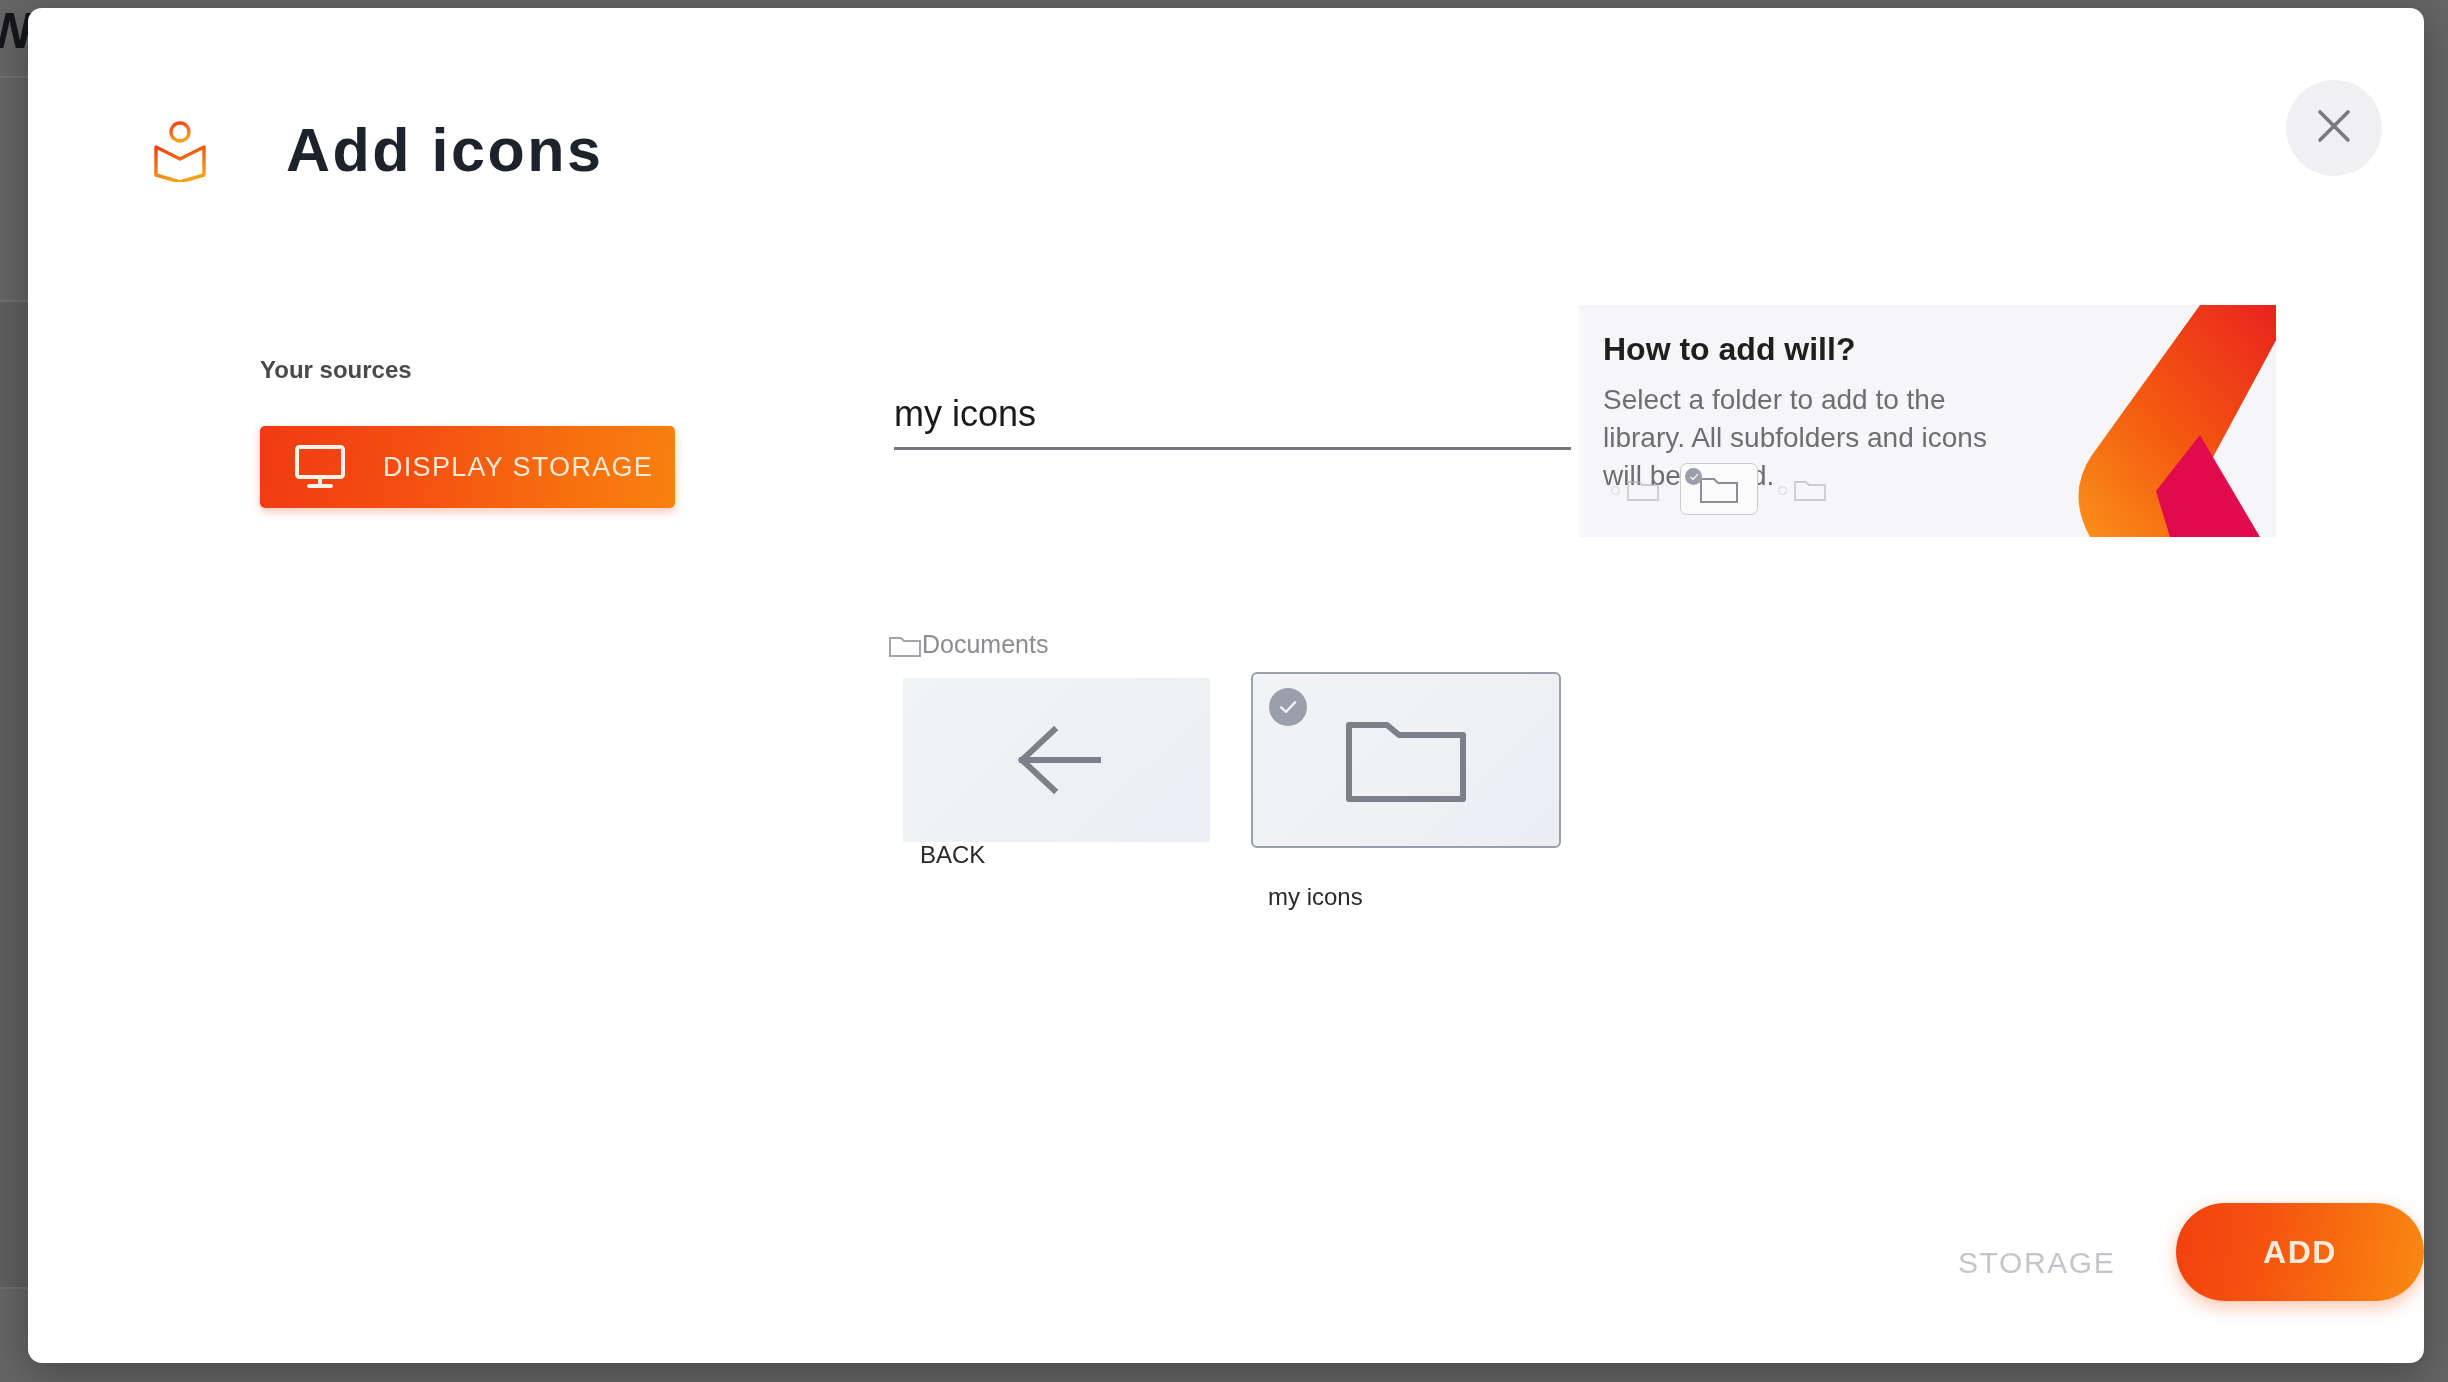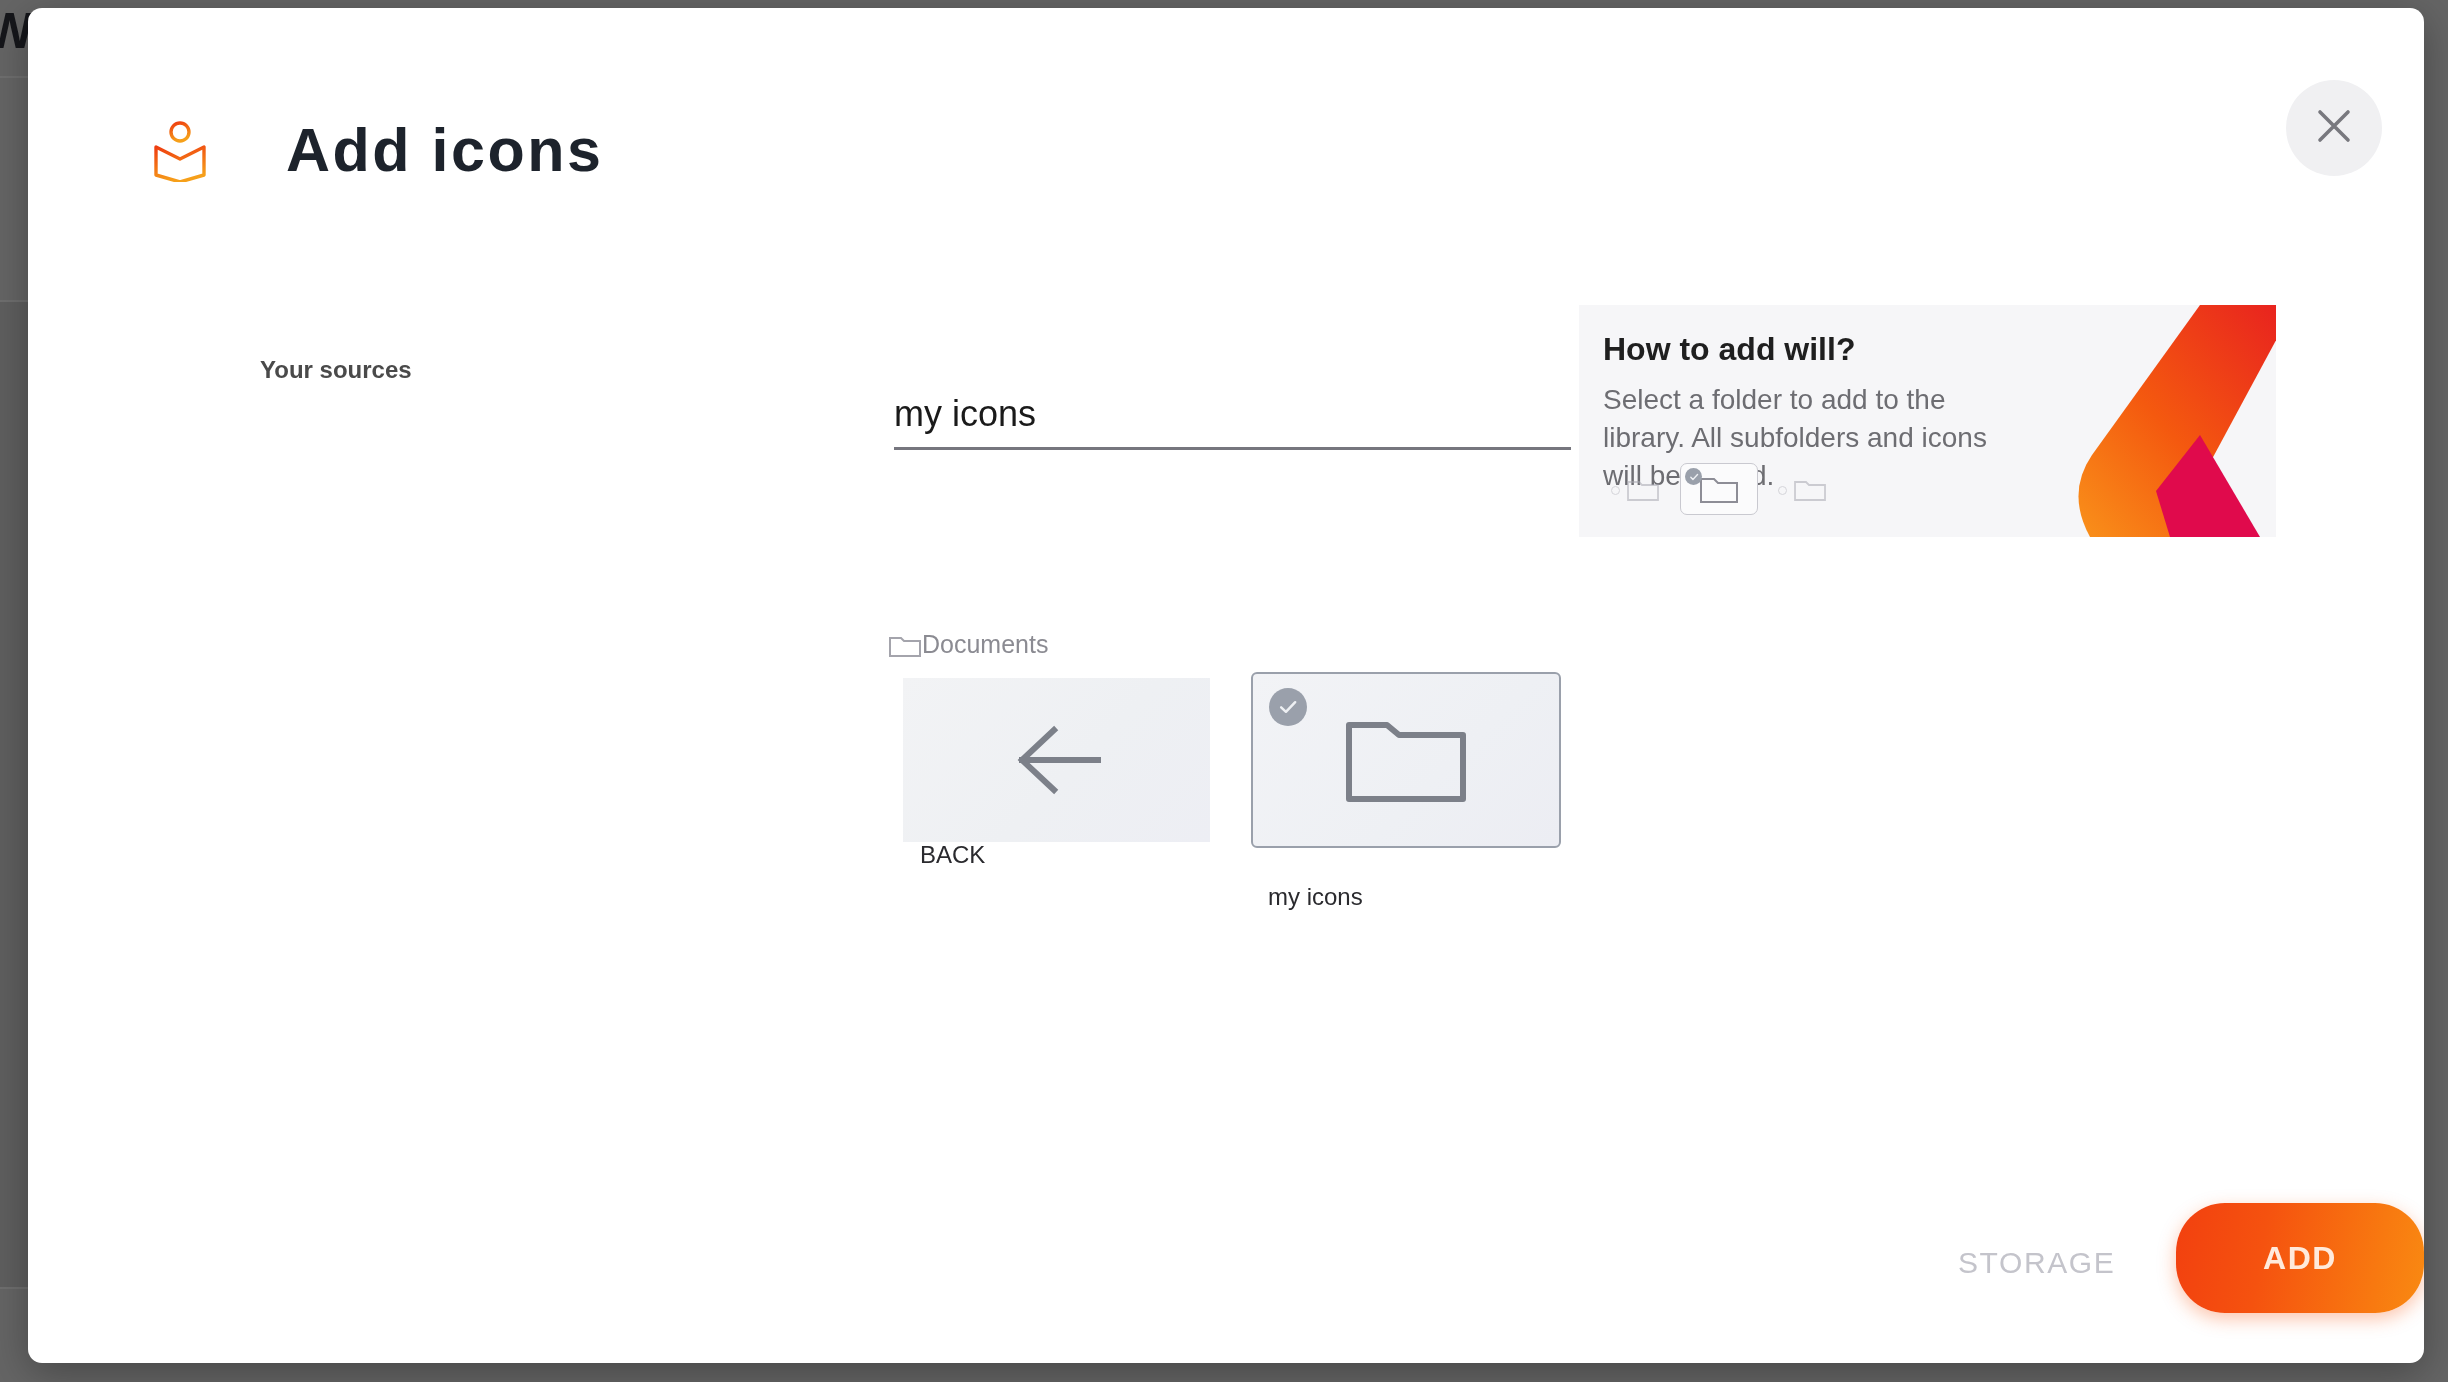--- a/index.html
+++ b/index.html
@@ -138,21 +138,21 @@
 
   
   .cancel-btn {
     position: absolute; left: 1930px; top: 1238px;
     font-size: 30px; letter-spacing: 1.6px; color: #c4c4cb; font-weight: 400;
     background: none; border: none; cursor: pointer;
     font-family: "Liberation Sans", sans-serif;
   }
   .add-btn {
     position: absolute; left: 2148px; top: 1195px;
-    width: 248px; height: 110px; border-radius: 49px; border: none;
+    width: 248px; height: 98px; border-radius: 49px; border: none;
     background: linear-gradient(100deg, #f2400f 0%, #f5520f 35%, #f87910 80%, #f98a12 100%);
     box-shadow: 0 6px 18px rgba(245,85,15,.34);
     color: #ffeadb; font-size: 32px; font-weight: 700; letter-spacing: 1.6px;
     cursor: pointer;
     font-family: "Liberation Sans", sans-serif;
   }
 </style>
 </head>
 <body>
 
@@ -182,20 +182,29 @@
 
   <div class="close-btn">
     <span>
       <svg viewBox="0 0 40 40" width="40" height="40">
         <path d="M6 6 L34 34 M34 6 L6 34" stroke="#78787e" stroke-width="3.6" stroke-linecap="round"></path>
       </svg>
     </span>
   </div>
 
   <div class="sources-title">Your sources</div>
+  <div class="source-btn">
+    <span class="mon">
+      <svg viewBox="0 0 50 44" width="50" height="44">
+        <rect x="2" y="2" width="46" height="30" rx="2.5" fill="none" stroke="#fff4ec" stroke-width="4"></rect>
+        <path d="M25 32 L25 39 M14 41 L36 41" stroke="#fff4ec" stroke-width="4" stroke-linecap="round"></path>
+      </svg>
+    </span>
+    <span class="lbl">DISPLAY STORAGE</span>
+  </div>
 
   <div class="name-input-wrap">
     <input class="name-input" type="text" value="my icons" style="">
     <div class="name-underline"></div>
   </div>
 
   <div class="info-panel">
     <div class="info-title">How to add will?</div>
     <div class="info-body">Select a folder to add to the library. All subfolders and icons will be added.</div>
 

